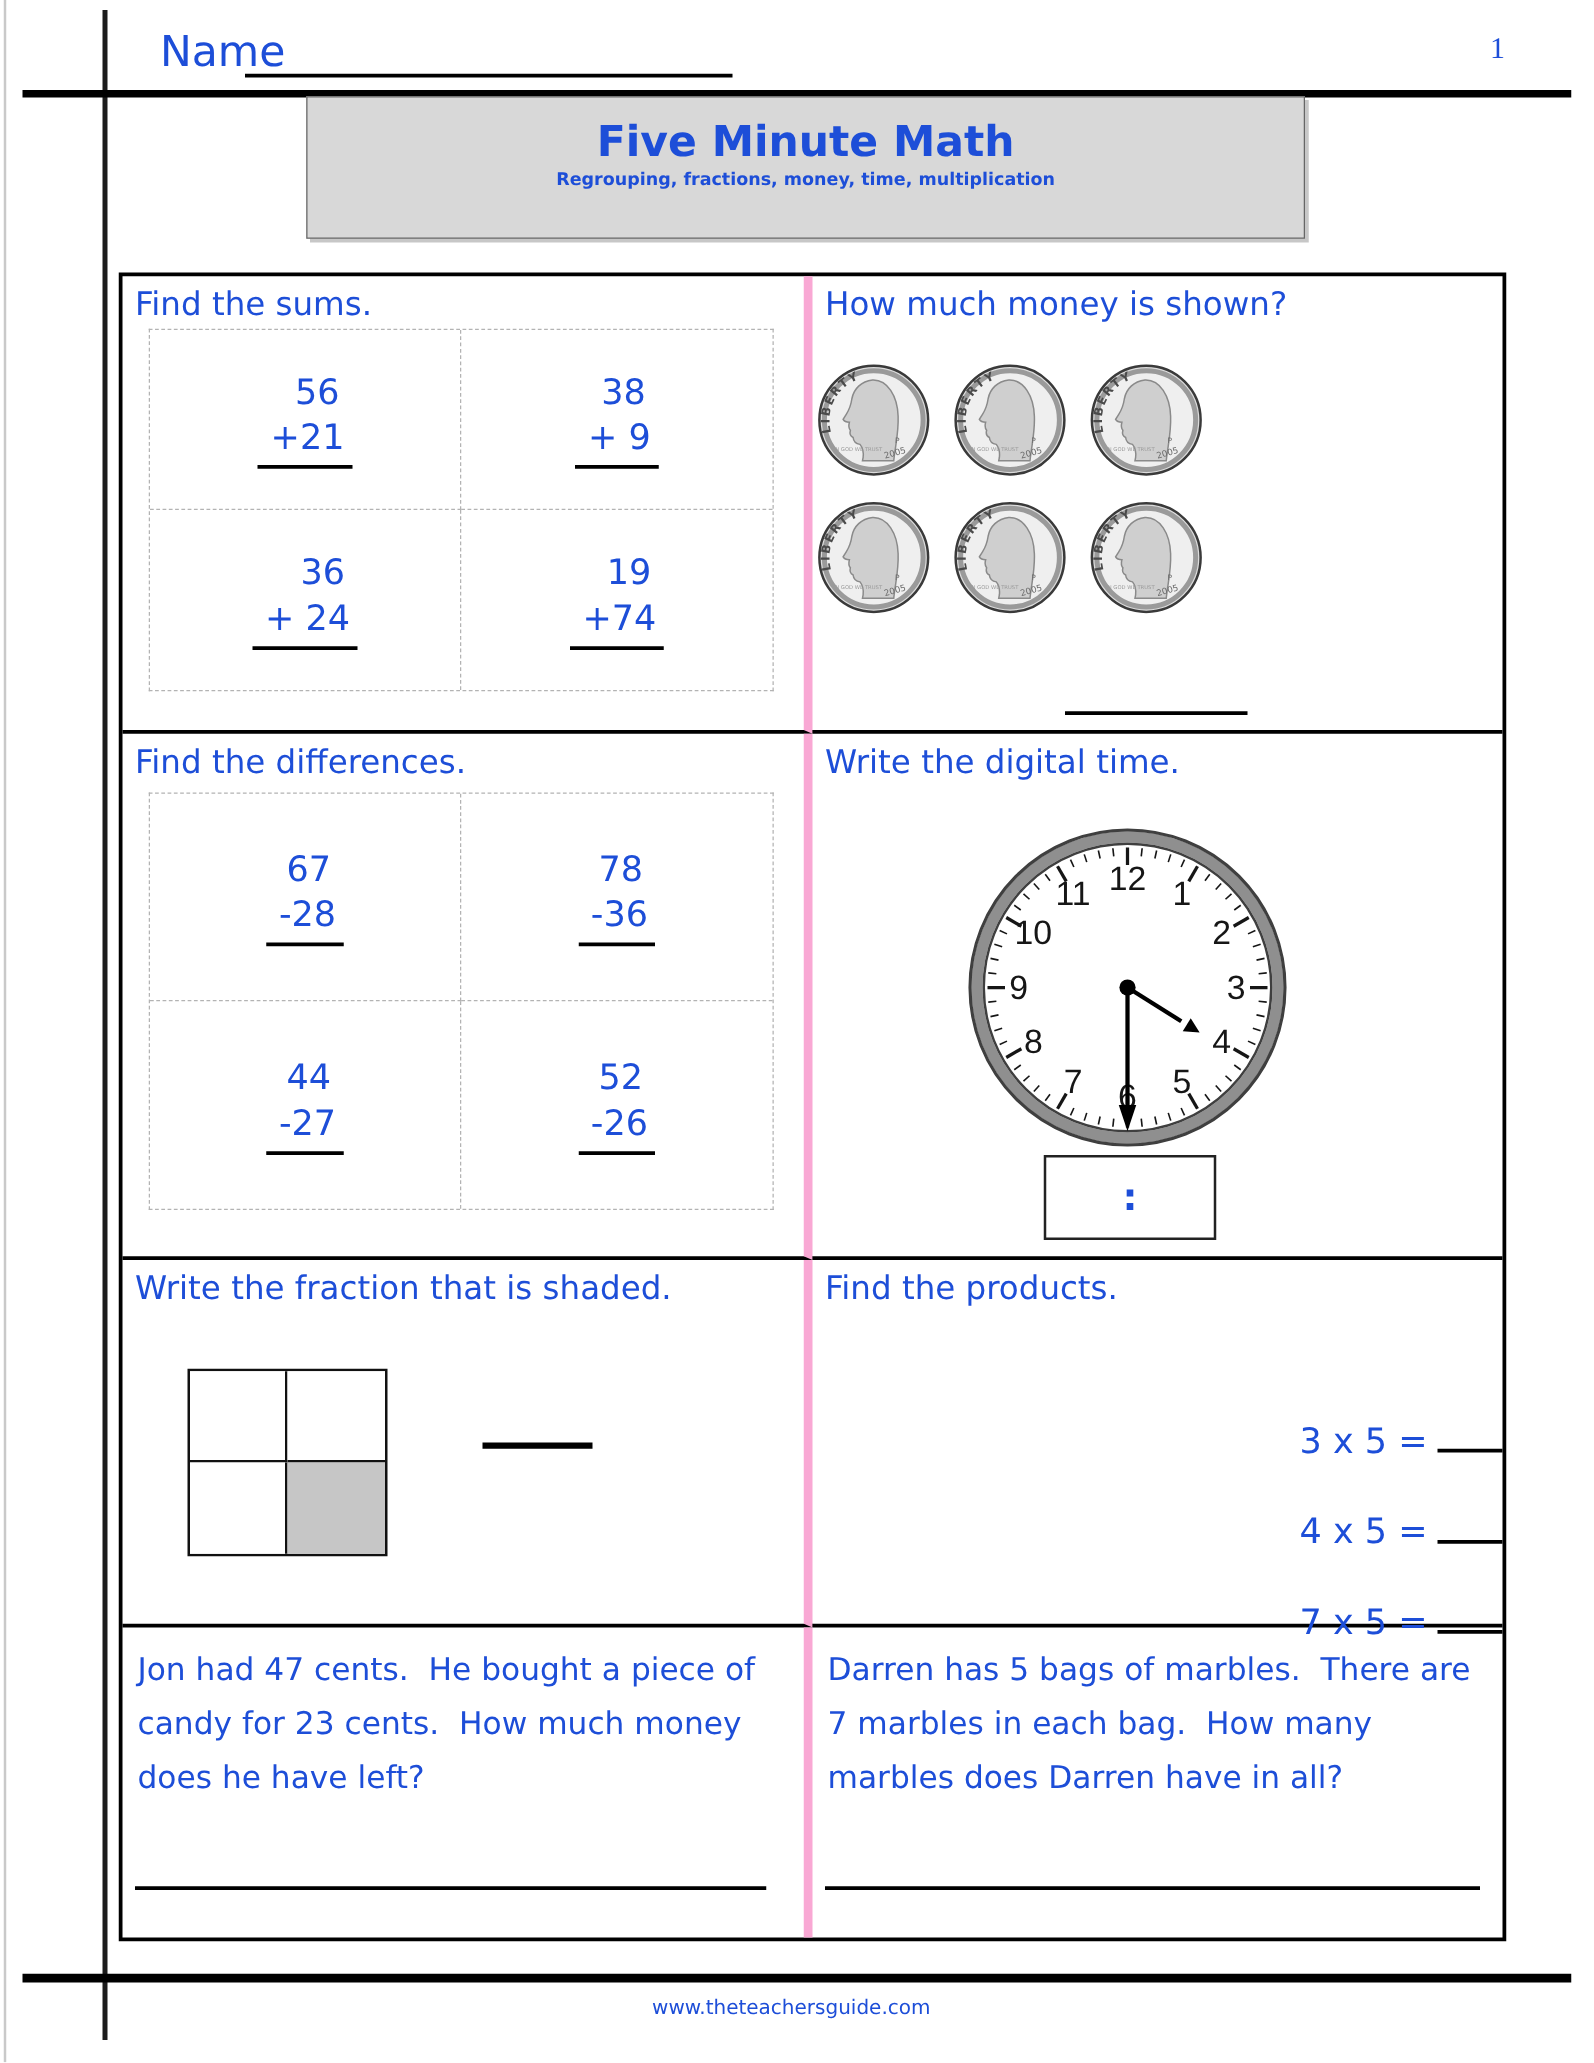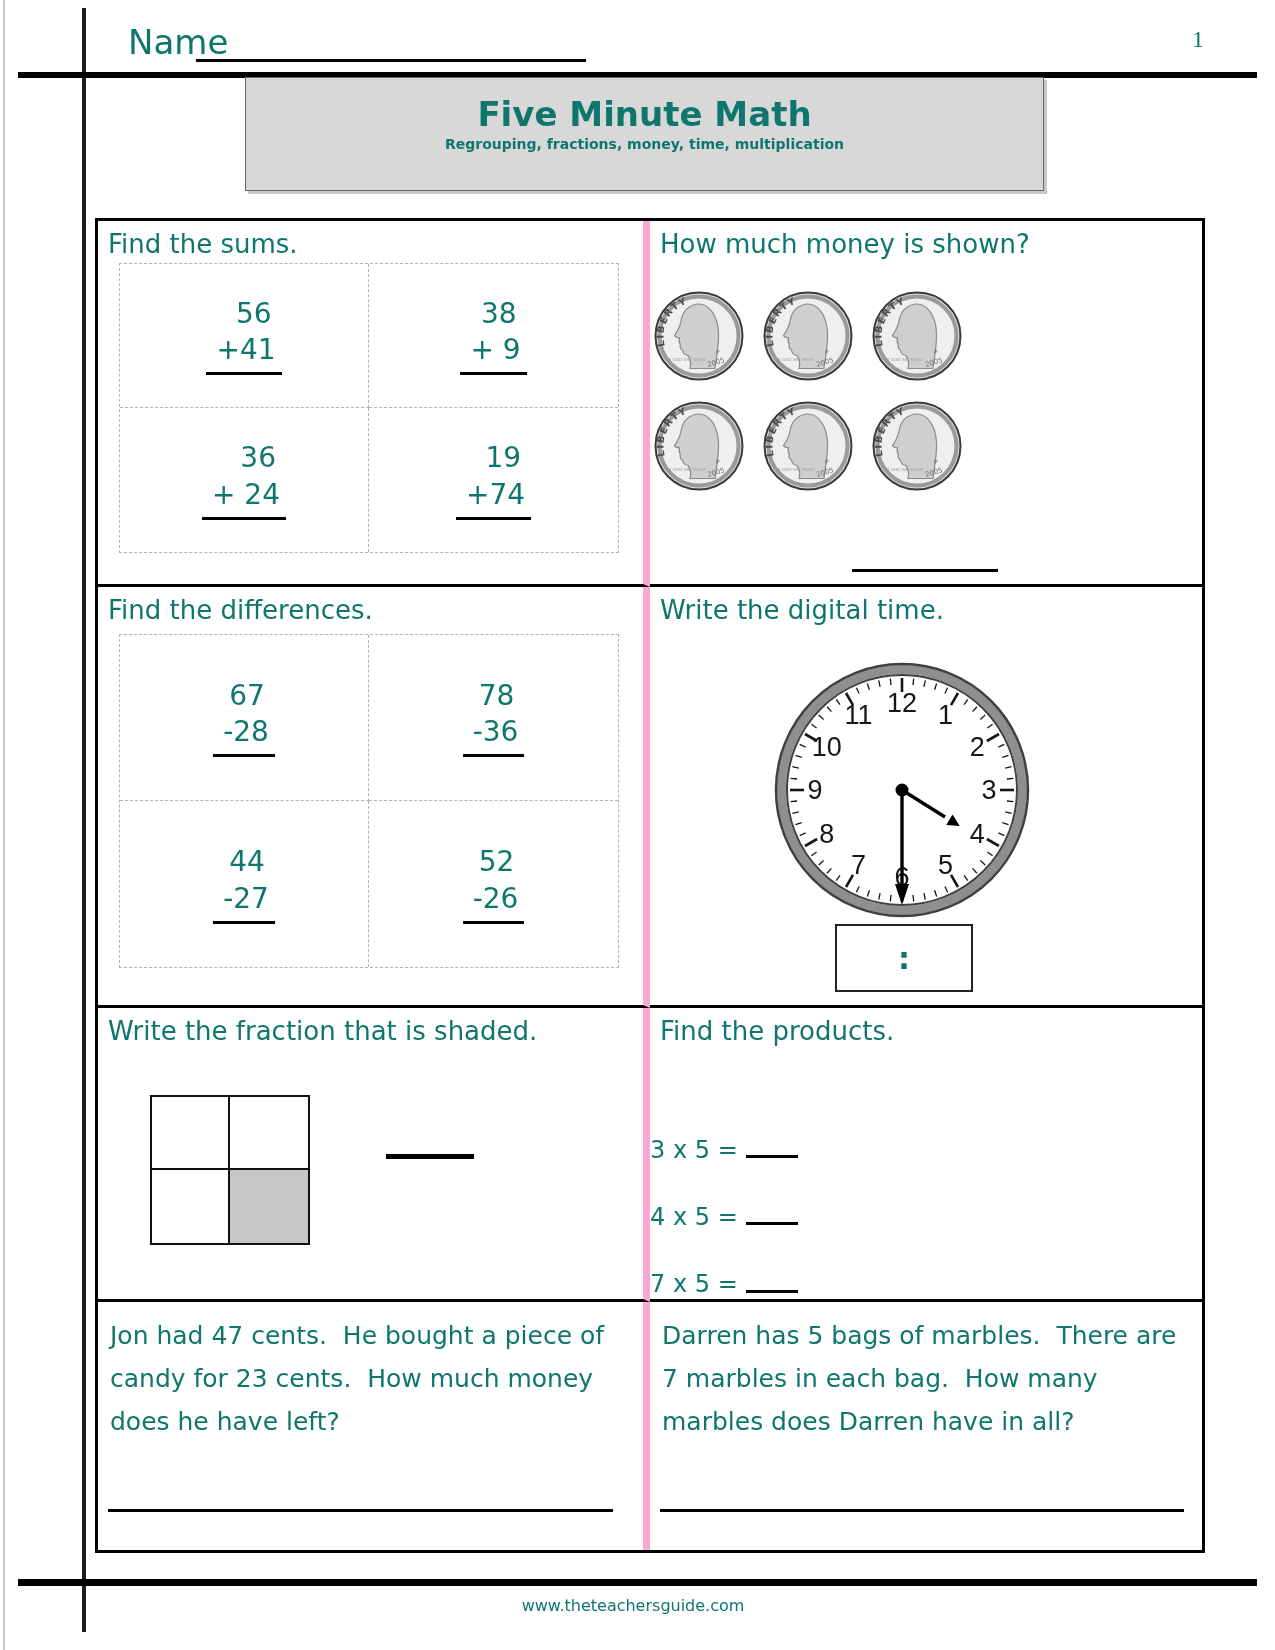--- a/index.html
+++ b/index.html
@@ -1,17 +1,17 @@
 <!DOCTYPE html>
 <html><head>
 <meta charset="utf-8">
 <style>
   html,body{margin:0;padding:0;background:#fff;}
   .page{position:relative;width:1266px;height:1650px;background:#fff;overflow:hidden;
-        font-family:"DejaVu Sans", sans-serif;color:#0f766e;}
+        font-family:"DejaVu Sans", sans-serif;color:#1d4ed8;}
   .edge-line{position:absolute;left:3px;top:0;width:2px;height:1650px;background:#c9c9c9;}
   .margin-line{position:absolute;left:82px;top:8px;width:4px;height:1624px;background:#1c1c1c;}
   .rule-top{position:absolute;left:18px;top:72px;width:1239px;height:6px;background:#000;}
   .rule-bottom{position:absolute;left:18px;top:1579px;width:1239px;height:7px;background:#000;}
   .name-label{position:absolute;left:128px;top:22px;font-size:34px;}
   .name-line{position:absolute;left:196px;top:59px;width:390px;border-top:3px solid #000;}
   .page-number{position:absolute;left:1192px;top:26px;font-size:24px;font-family:"Liberation Serif", serif;}
   .title-box{position:absolute;left:245px;top:77px;width:797px;height:112px;background:#d8d8d8;
              border:1px solid #666;box-shadow:3px 3px 0 rgba(0,0,0,.22);text-align:center;}
   .title-box h1{margin:16px 0 2px;font-size:34px;font-weight:bold;}
@@ -49,21 +49,21 @@
 
   .frac-grid{position:absolute;left:52px;top:87px;width:160px;height:150px;border:2px solid #111;
              box-sizing:border-box;display:grid;grid-template-columns:1fr 1fr;grid-template-rows:1fr 1fr;}
   .frac-cell{box-sizing:border-box;background:#fff;}
   .frac-cell.c1{border-right:2px solid #111;border-bottom:2px solid #111;}
   .frac-cell.c2{border-bottom:2px solid #111;}
   .frac-cell.c3{border-right:2px solid #111;}
   .frac-cell.shaded{background:#c6c6c6;}
   .frac-line{position:absolute;left:288px;top:146px;width:88px;border-top:5px solid #000;}
 
-  .products-list{padding-top:84px;text-align:left;font-size:24px;}
+  .products-list{padding-top:84px;text-align:right;font-size:28px;}
   .prod-line{margin-bottom:33px;}
   .blank{display:inline-block;width:52px;height:1.05em;border-bottom:3px solid #000;margin-left:8px;}
 
   .wp-text{padding:12px 14px 0 12px;font-size:25px;line-height:1.72;white-space:pre-wrap;}
   .wp-line{position:absolute;bottom:38px;border-bottom:3px solid #000;}
   .wp-line.left{left:10px;right:30px;}
   .wp-line.right{left:10px;right:18px;}
 
   .footer{position:absolute;left:0;top:1596px;width:100%;text-align:center;font-size:16px;}
   .dime-defs{position:absolute;width:0;height:0;}
@@ -104,21 +104,21 @@
   </svg>
 
   <div class="sheet">
 
     <div class="cell br bb">
       <div class="prompt">Find the sums.</div>
       <div class="dash-box sums">
         <div class="quad q1">
             <div class="prob">
           <span class="top">56</span>
-          <span class="bot">+41</span></div>
+          <span class="bot">+21</span></div>
           </div>
         <div class="quad q2">
             <div class="prob">
           <span class="top">38</span>
           <span class="bot">+ 9</span></div>
           </div>
         <div class="quad q3">
             <div class="prob">
           <span class="top">36</span>
           <span class="bot">+ 24</span></div>

